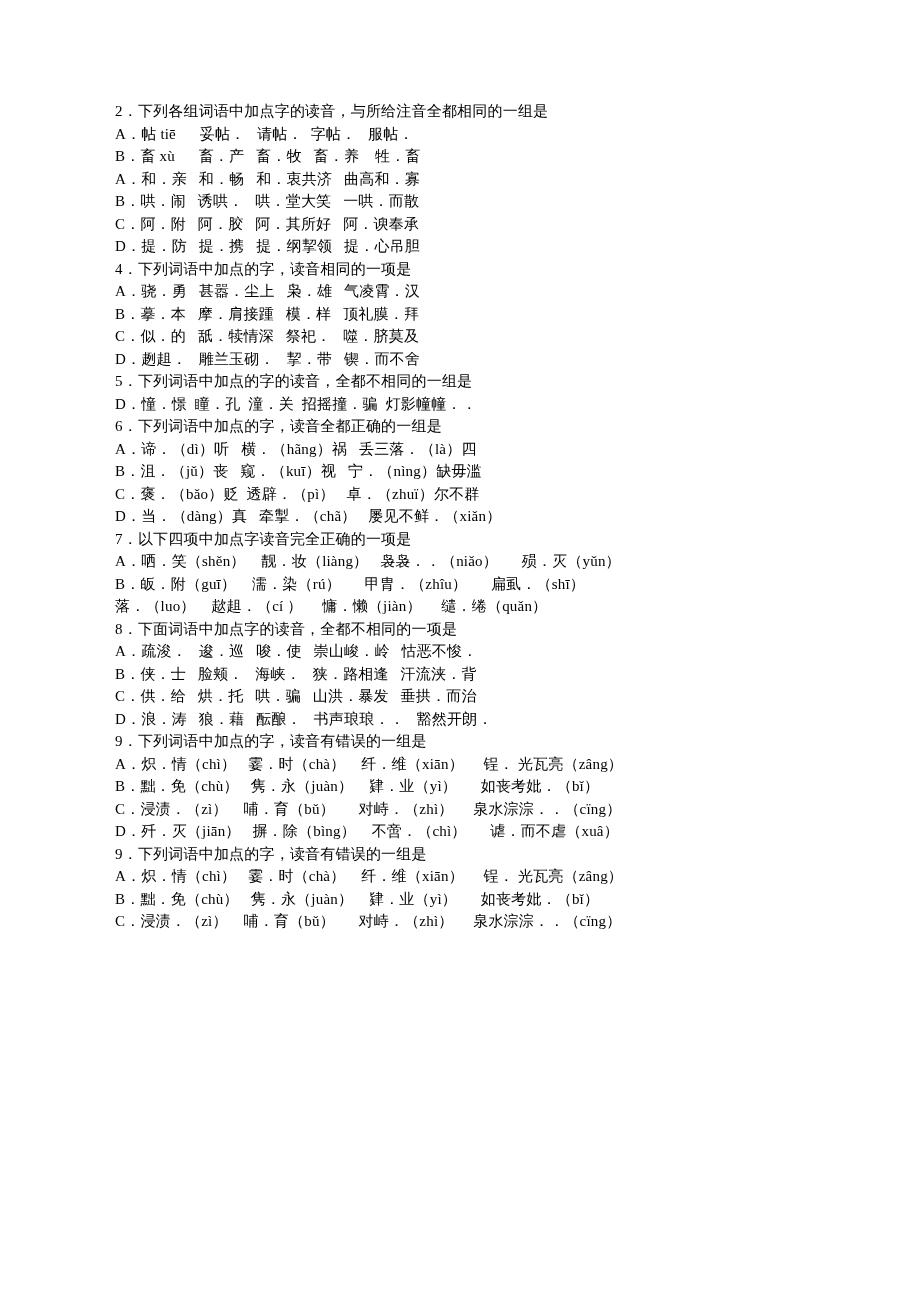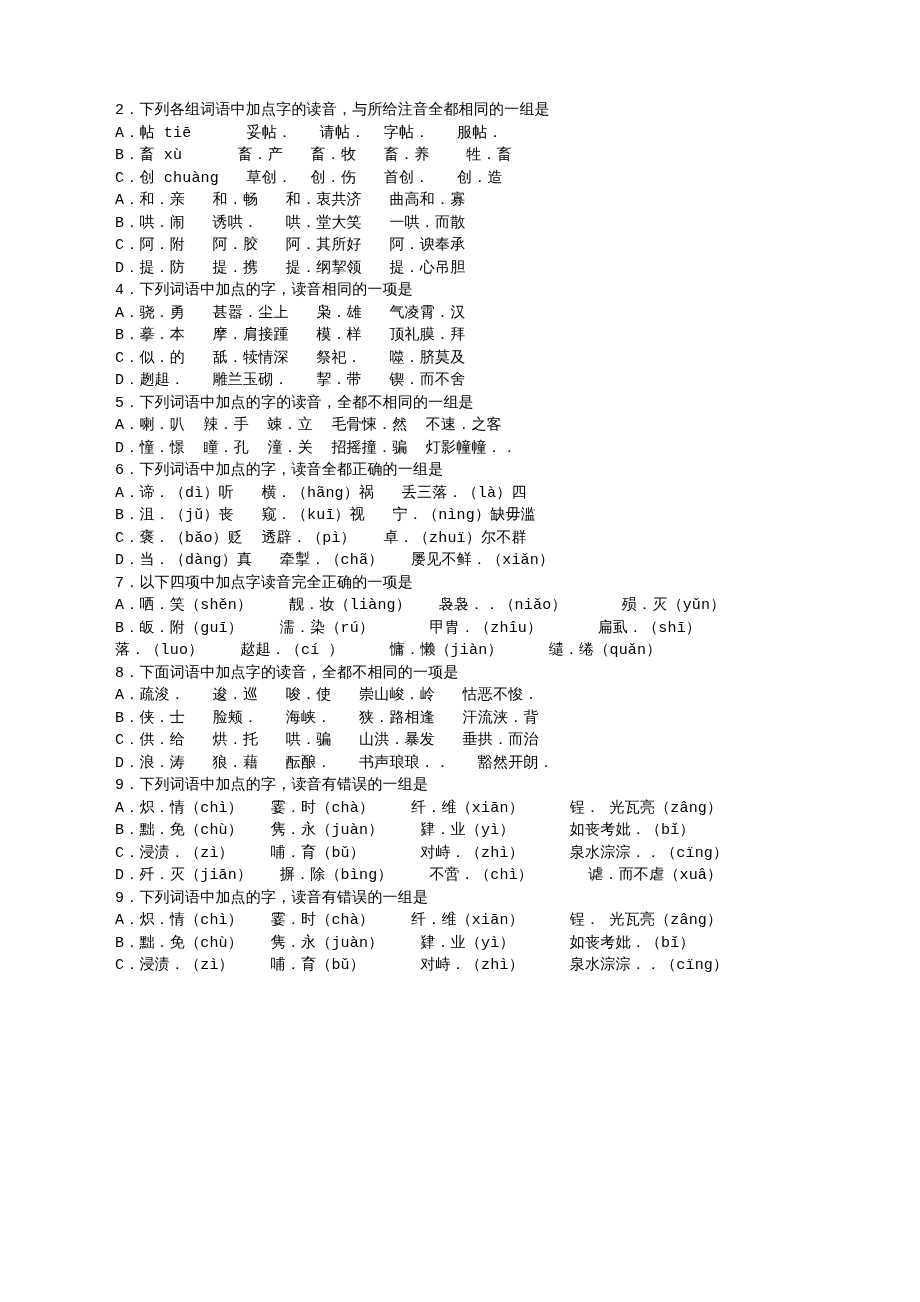--- a/index.html
+++ b/index.html
@@ -9,47 +9,44 @@
     font-family: "SimSun", "Songti SC", serif;
     font-size: 15px;
     color: #000;
     line-height: 1.5;
   }
   .page {
     width: 881px;
     min-height: 1302px;
     box-sizing: border-box;
     padding: 100px 110px 60px 115px;
-    font-family: Liberation Mono, monospace;
   }
   .line {
     white-space: pre;
     letter-spacing: 0.2px;
   }
 </style>
 </head>
 <body>
 
 <div class="page">
   <div id="content">
       <div class="line">2．下列各组词语中加点字的读音，与所给注音全都相同的一组是</div>
       <div class="line">A．帖 tiē      妥帖．   请帖．  字帖．   服帖．</div>
       <div class="line">B．畜 xù      畜．产   畜．牧   畜．养    牲．畜</div>
-      <div class="line">C．创 chuàng   草创．  创．伤   首创．   创．造</div>
       <div class="line">A．和．亲   和．畅   和．衷共济   曲高和．寡</div>
       <div class="line">B．哄．闹   诱哄．   哄．堂大笑   一哄．而散</div>
       <div class="line">C．阿．附   阿．胶   阿．其所好   阿．谀奉承</div>
       <div class="line">D．提．防   提．携   提．纲挈领   提．心吊胆</div>
       <div class="line">4．下列词语中加点的字，读音相同的一项是</div>
       <div class="line">A．骁．勇   甚嚣．尘上   枭．雄   气凌霄．汉</div>
       <div class="line">B．摹．本   摩．肩接踵   模．样   顶礼膜．拜</div>
       <div class="line">C．似．的   舐．犊情深   祭祀．   噬．脐莫及</div>
       <div class="line">D．趔趄．   雕兰玉砌．   挈．带   锲．而不舍</div>
       <div class="line">5．下列词语中加点的字的读音，全都不相同的一组是</div>
-      <div class="line">A．喇．叭  辣．手  竦．立  毛骨悚．然  不速．之客</div>
       <div class="line">D．憧．憬  瞳．孔  潼．关  招摇撞．骗  灯影幢幢．．</div>
       <div class="line">6．下列词语中加点的字，读音全都正确的一组是</div>
       <div class="line">A．谛．（dì）听   横．（hãng）祸   丢三落．（là）四</div>
       <div class="line">B．沮．（jǔ）丧   窥．（kuī）视   宁．（nìng）缺毋滥</div>
       <div class="line">C．褒．（bǎo）贬  透辟．（pì）   卓．（zhuï）尔不群</div>
       <div class="line">D．当．（dàng）真   牵掣．（chã）   屡见不鲜．（xiǎn）</div>
       <div class="line">7．以下四项中加点字读音完全正确的一项是</div>
       <div class="line">A．哂．笑（shěn）    靓．妆（liàng）   袅袅．．（niǎo）      殒．灭（yǔn）</div>
       <div class="line">B．皈．附（guī）    濡．染（rú）      甲胄．（zhîu）      扁虱．（shī）</div>
       <div class="line">落．（luo）    趑趄．（cí ）     慵．懒（jiàn）     缱．绻（quǎn）</div>

